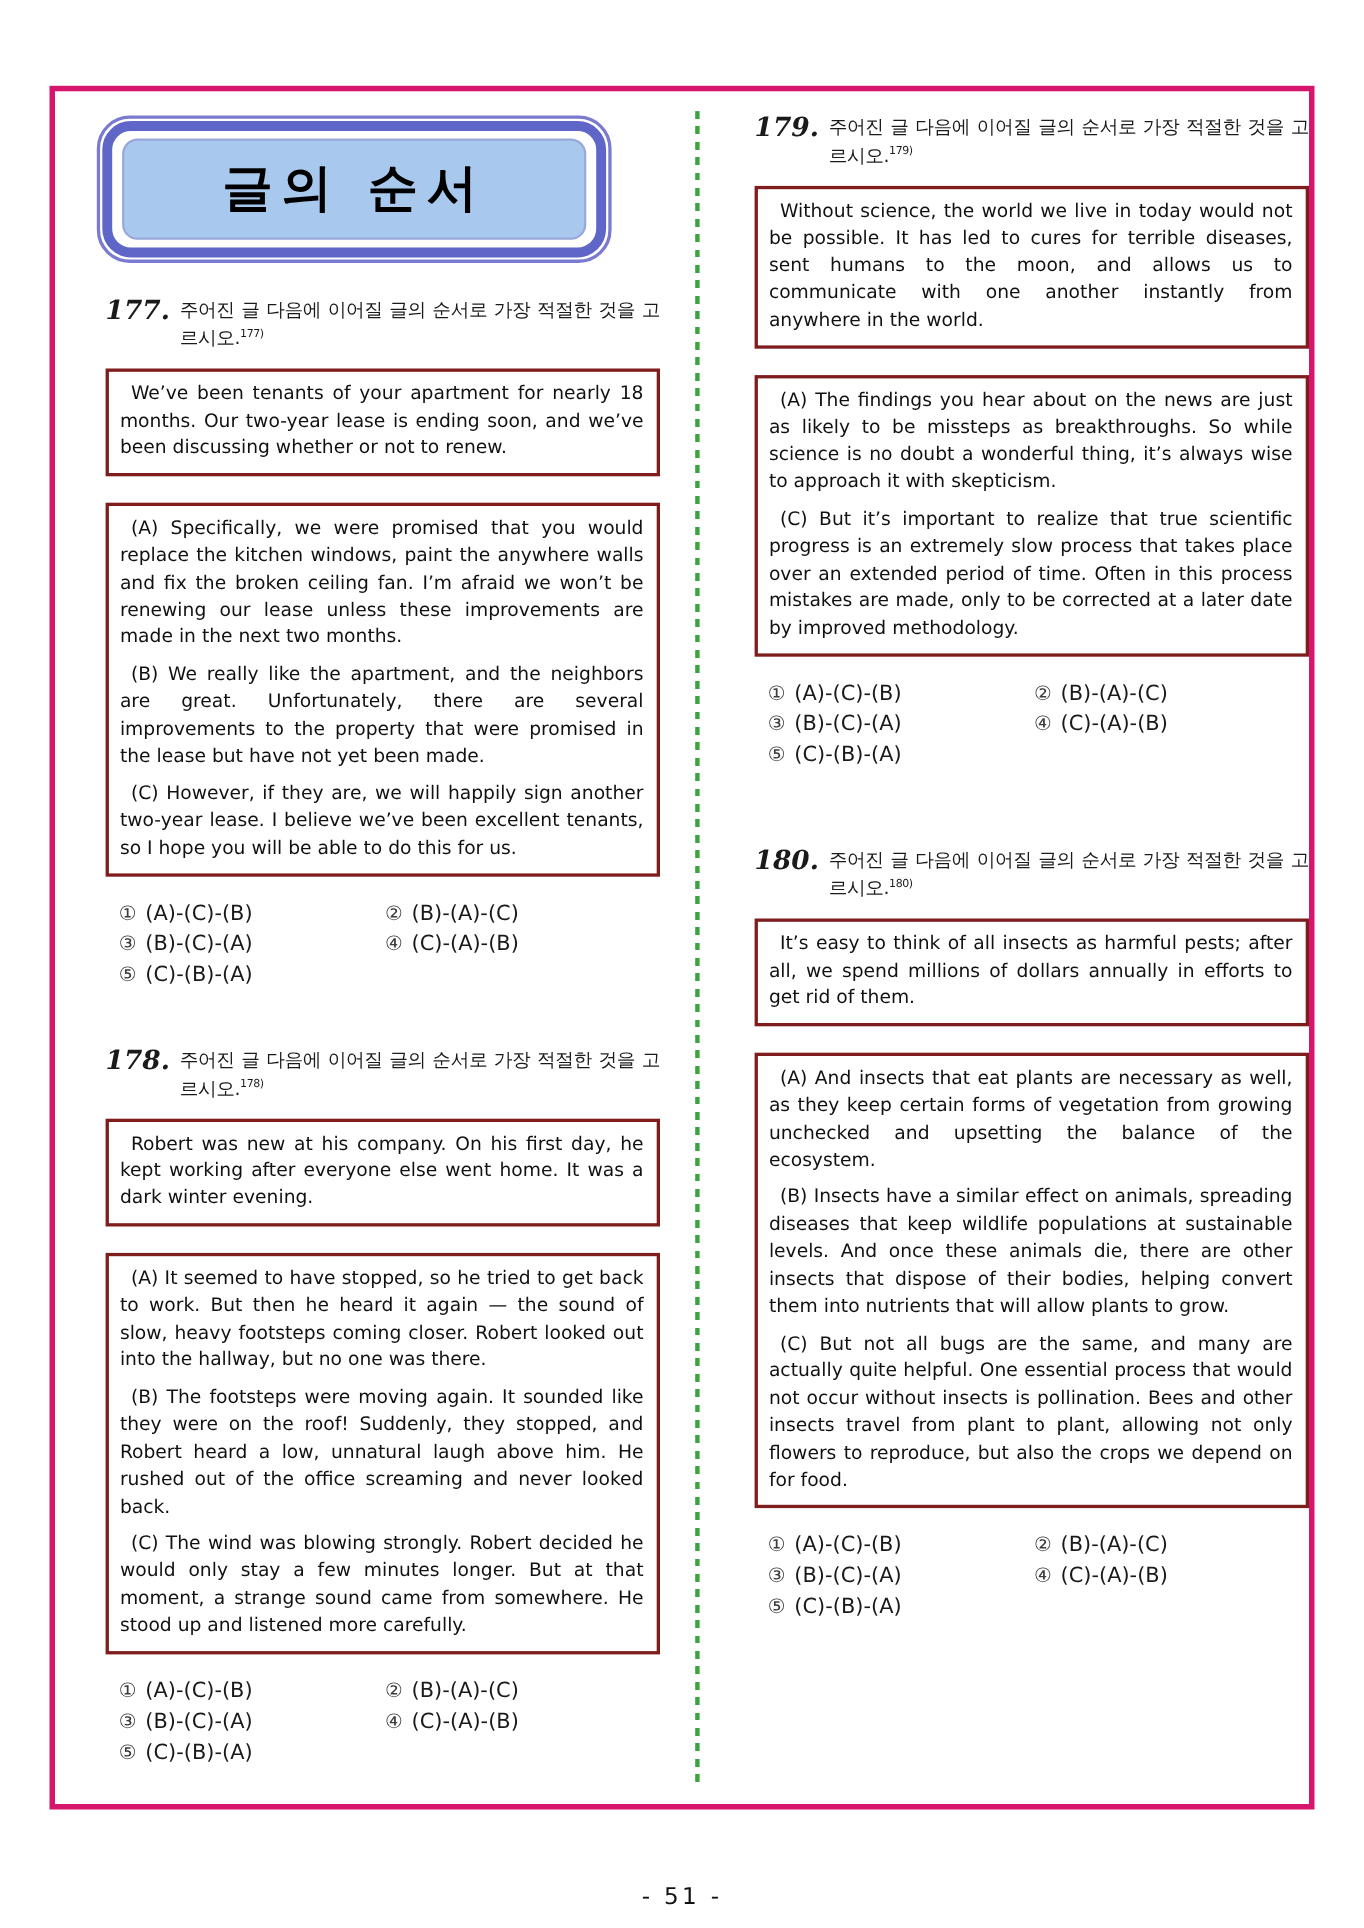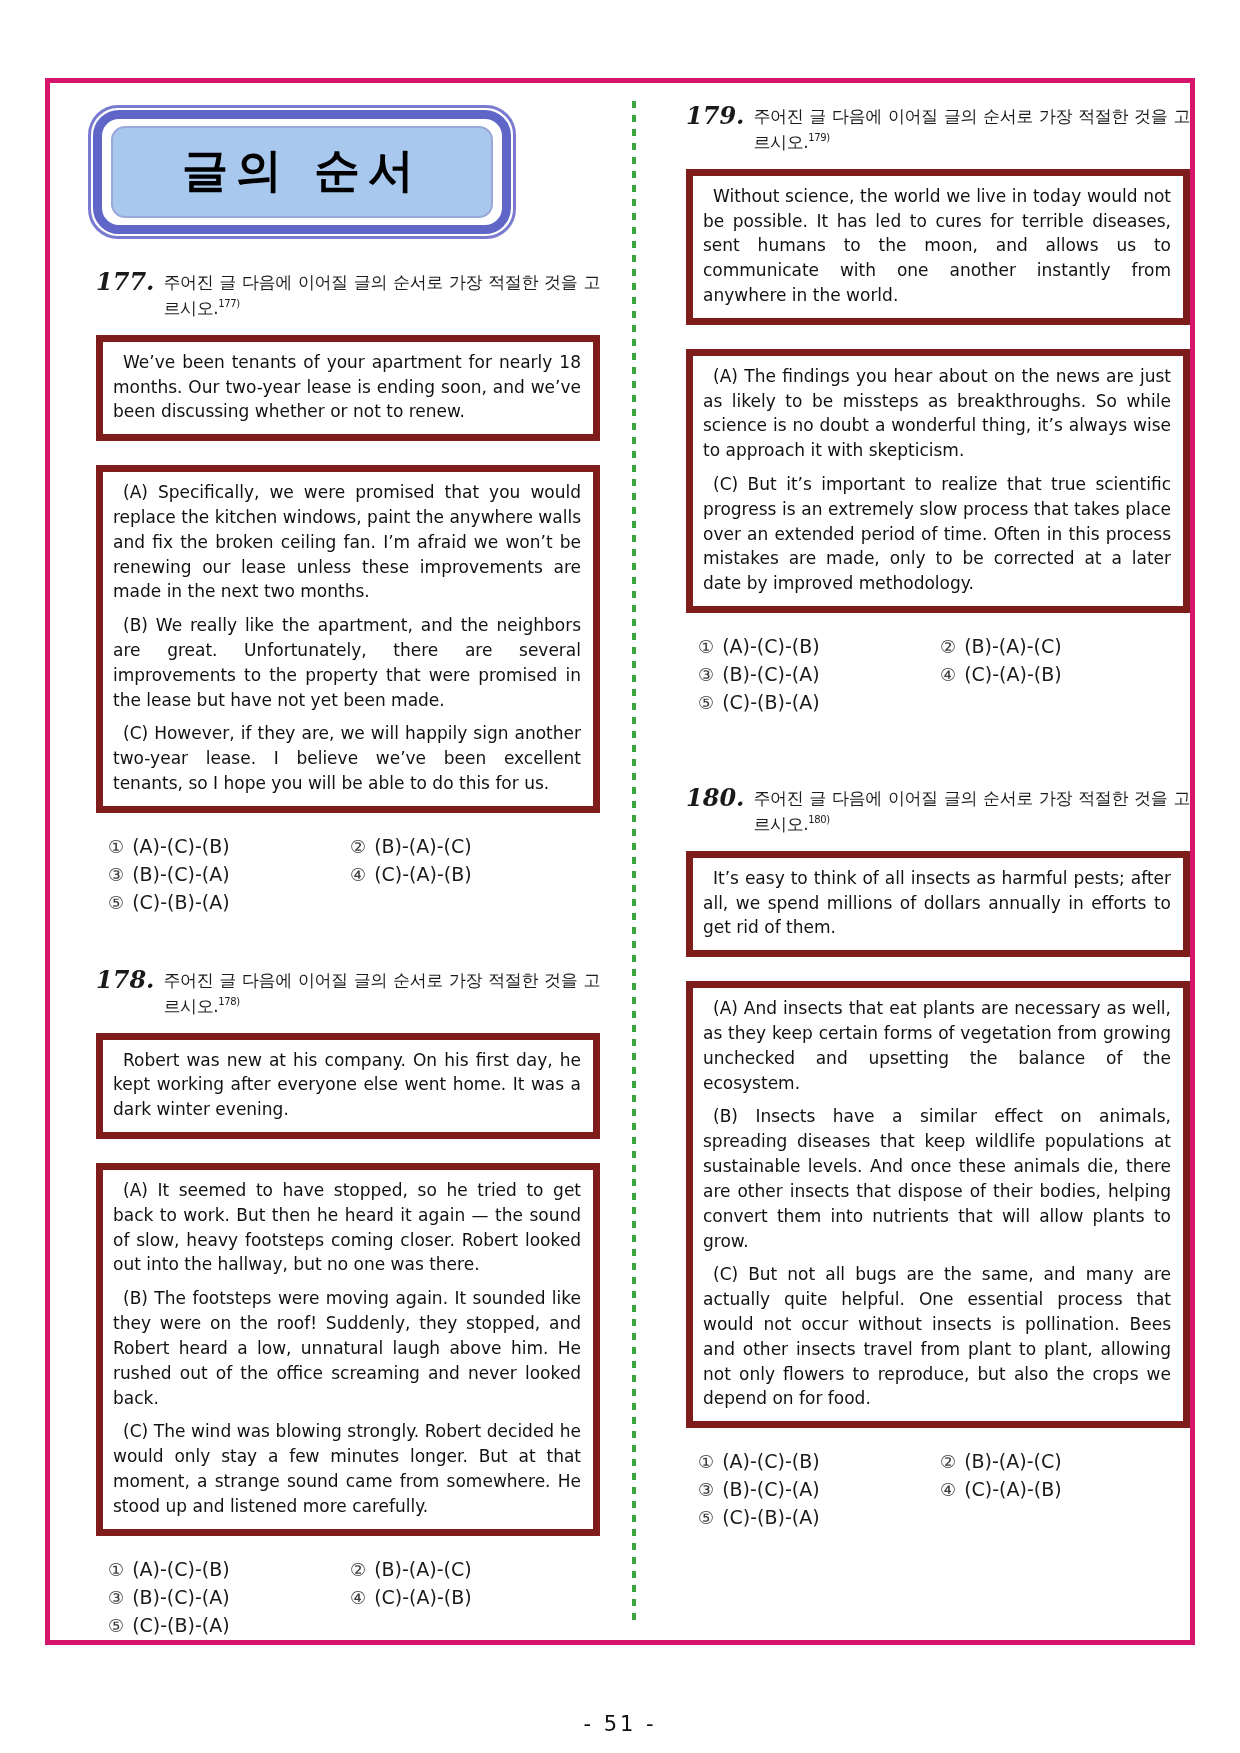--- a/index.html
+++ b/index.html
@@ -16,42 +16,42 @@
   .cols { display:flex; height:100%; padding:16px 0 0 30px; }
   .col { width:520px; }
   .col-left { margin-right:32px; }
   .col-right { padding-top:4px; }
   .divider {
     width:4px; margin-right:34px; align-self:stretch; margin-top:2px; margin-bottom:14px;
     background-image:repeating-linear-gradient(to bottom,#3aa43f 0 7px,transparent 7px 14px);
   }
 
   
-  .title-wrap { margin:6px 0 30px 8px; width:428px; }
+  .title-wrap { margin:6px 0 30px 8px; width:468px; }
   .t1 { border:3px solid #7a7ad0; border-radius:30px; padding:2px; background:#fff; }
   .t2 { border:9px solid #5f66c8; border-radius:26px; padding:7px 9px; background:#fff; }
   .t3 {
     border:2px solid #98a8da; border-radius:14px; background:#a9c8ee;
     text-align:center; padding:12px 0 14px 0;
     font-size:46px; font-weight:bold; letter-spacing:8px; color:#000;
   }
 
   
   .question { margin-bottom:54px;padding-left:16px; }
   .q-head { display:flex; align-items:flex-start; margin-bottom:13px; }
   .q-num {
     font-family:"DejaVu Serif","Liberation Serif",serif;
     font-style:italic; font-weight:bold; font-size:24px;
     margin-right:9px; white-space:nowrap; line-height:1.1;
   }
   .q-prompt { font-size:17px; line-height:1.55; text-align:justify; letter-spacing:-0.4px; }
   .fn { font-size:10px; vertical-align:super; }
 
   .box {
-    border:7px solid #7f1d1d; background:#fff;
+    border:3px solid #7f1d1d; background:#fff;
     padding:8px 12px 10px 10px;
     font-size:17px; line-height:1.46; text-align:justify; color:#111;
   }
   .box p { text-indent:10px; }
   .box p + p { margin-top:9px; }
   .passage { margin-bottom:24px; }
   .paras  { margin-bottom:22px; }
 
   .choices {
     display:grid; grid-template-columns:242px 1fr; row-gap:6px;

